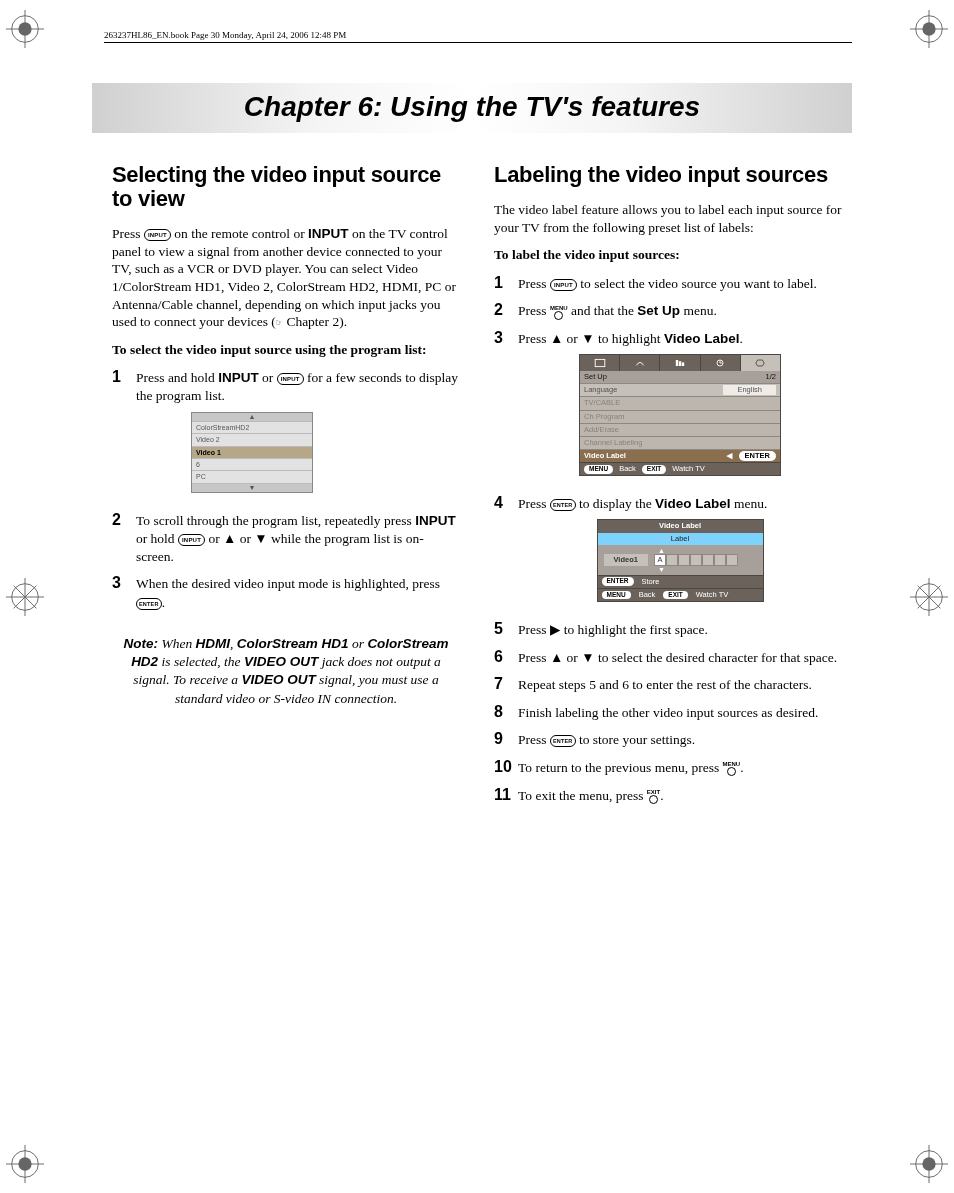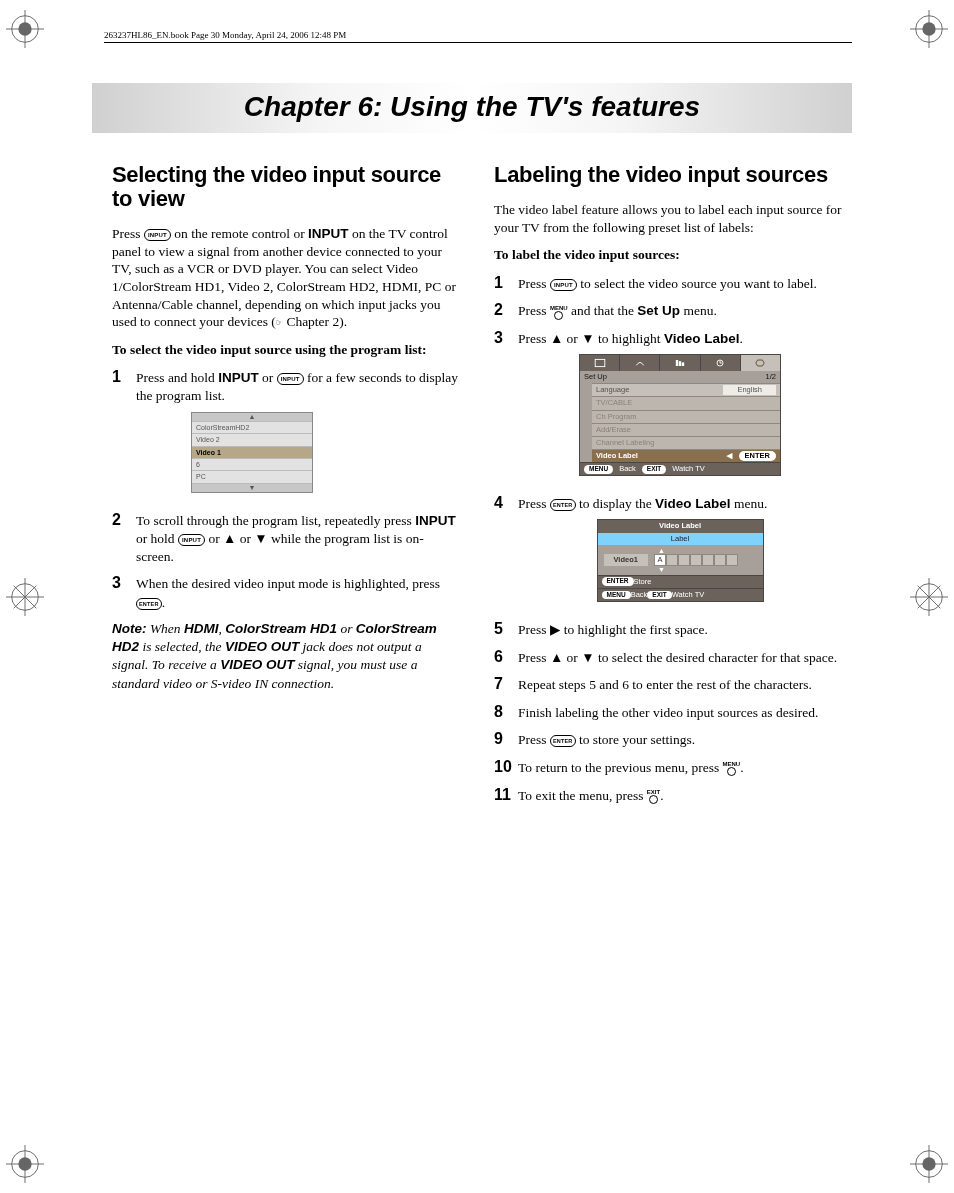--- a/index.html
+++ b/index.html
@@ -129,22 +129,23 @@
 
   ul.bullets { list-style: none; padding: 0; margin: 0 0 8px 0; }
   ul.bullets li { margin: 0 0 4px 0; padding-left: 12px; position: relative; }
   ul.bullets li::before {
     content: "•";
     position: absolute; left: 0; top: 0;
   }
 
   .note {
     font-style: italic;
-    margin-top: 8px;
+    margin-top: 23px;
     line-height: 1.35;
+    text-align: center;
   }
 
   
   .prog-list {
     width: 120px;
     margin: 6px auto 10px 55px;
     border: 1px solid #888;
     font-family: Arial, Helvetica, sans-serif;
     font-size: 7px;
   }
@@ -199,21 +200,20 @@
     background: #a7a09a;
     color: #111;
   }
   .osd .mrow {
     display: flex;
     justify-content: space-between;
     padding: 1px 4px;
     border-top: 1px solid #8e8881;
     color: #585149;
     background: #c5c0ba;
-    margin-left: 12px;
   }
   .osd .mrow.dim { color: #8a8279; background:#bcb6af; }
   .osd .mrow.sel { background: #8a6f4e; color: #fff; font-weight: bold; }
   .osd .mrow .tag {
     display: inline-block;
     background: #fff;
     color: #000;
     border-radius: 6px;
     padding: 0 6px;
     font-weight: bold;
@@ -280,21 +280,21 @@
     text-align:center;
     line-height:10px;
   }
   .osd2 .cell.first { background:#fff; }
   .osd2 .ft {
     background: #6b635b;
     padding: 1px 4px;
     border-top: 1px solid #4a4742;
     display:flex;
     flex-wrap:wrap;
-    gap:0;
+    gap:8px;
     align-items:center;
   }
   .osd2 .ft .foot-tag {
     display: inline-block;
     background: #fff;
     color: #000;
     border-radius: 6px;
     padding: 0 5px;
     font-weight: bold;
     font-size: 6.5px;

